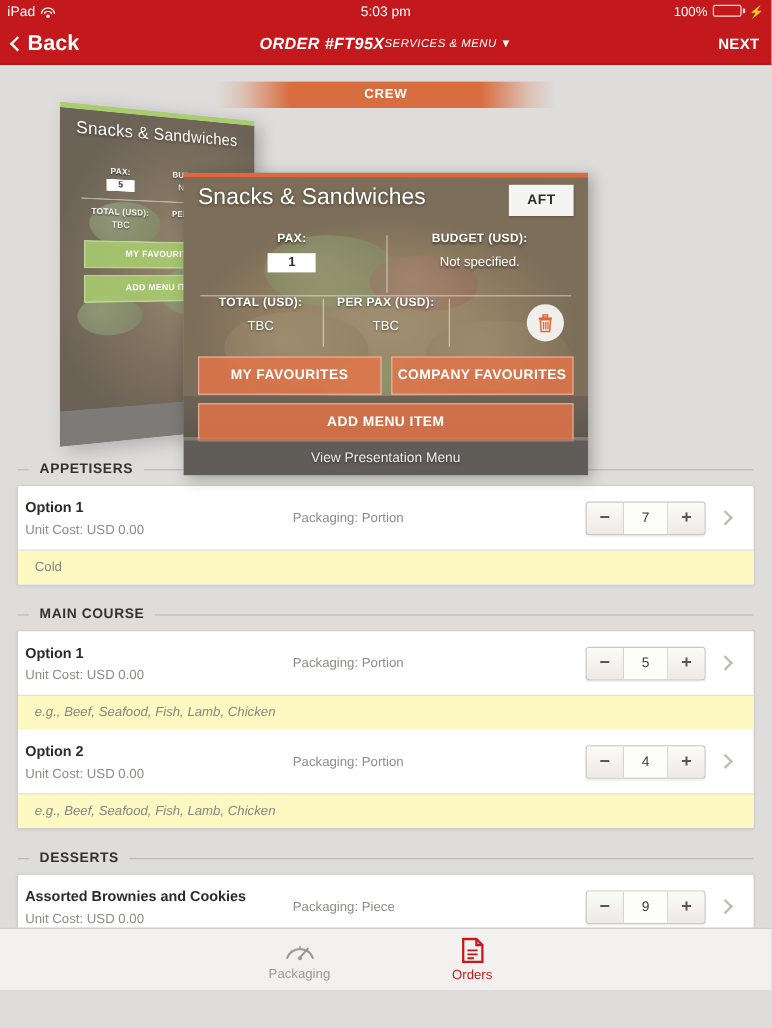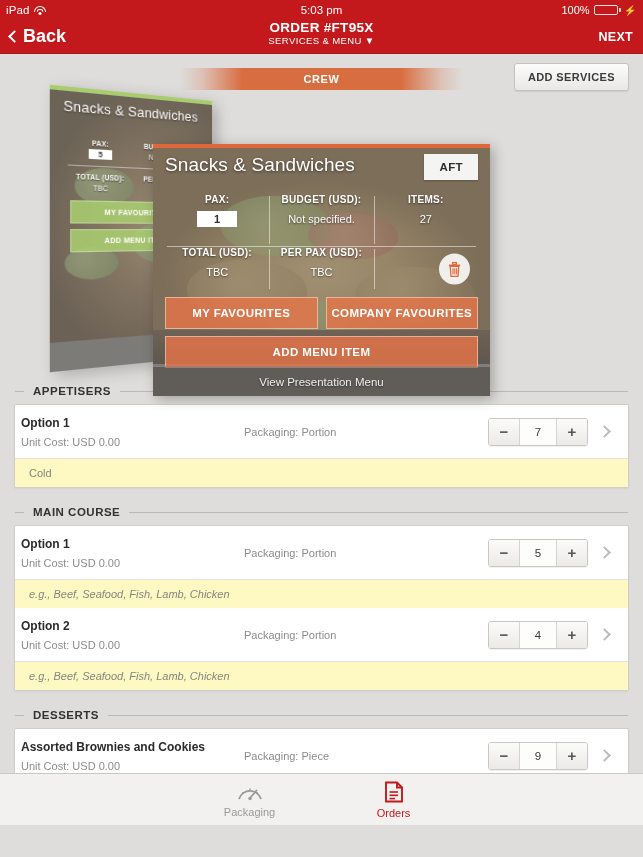--- a/index.html
+++ b/index.html
@@ -28,21 +28,21 @@
   .wifi-icon i:nth-child(2){ width:7px;  height:3.5px; top:3.5px; }
   .wifi-icon i:nth-child(3){
     width:3px; height:3px; top:6.5px; border-radius:50%;
     background:#fff; border:none;
   }
   .sb-center {
     position:absolute; left:0; right:0; text-align:center;
     font-size:11.5px; pointer-events:none;
   }
   .sb-right {
-    margin-left:auto; display:flex; align-items:center; gap:4px;
+    margin-left:auto; display:flex; align-items:flex-start; gap:4px;
     font-size:11px; z-index:2;
   }
   .battery { display:flex; align-items:center; }
   .battery-body {
     width:24px; height:10px; border:1px solid rgba(255,255,255,.85);
     border-radius:2px; padding:1px;
   }
   .battery-fill { width:100%; height:100%; background:#4cd137; border-radius:1px; }
   .battery-cap {
     width:2px; height:4px; background:rgba(255,255,255,.85);
@@ -59,22 +59,22 @@
   .nav-back {
     display:flex; align-items:center; gap:4px;
     font-size:18px; font-weight:bold; cursor:pointer; z-index:2;
   }
   .chev-left {
     width:9px; height:9px; border-left:2.4px solid #fff; border-bottom:2.4px solid #fff;
     transform:rotate(45deg); display:inline-block;
   }
   .nav-title-wrap {
     position:absolute; left:0; right:0; top:0; bottom:0;
-    display:flex; flex-direction:column; align-items:center;
-    justify-content:flex-start; pointer-events:none;
+    display:flex; flex-direction:row; align-items:center;
+    justify-content:center; pointer-events:none;font-style:italic;
   }
   .nav-title { font-size:13.5px; font-weight:bold; letter-spacing:.3px; line-height:15px; }
   .nav-sub {
     font-size:9.5px; letter-spacing:.4px; line-height:12px;
     pointer-events:auto; cursor:pointer;
   }
   .nav-next {
     margin-left:auto; font-size:12.5px; font-weight:bold;
     letter-spacing:.3px; cursor:pointer; z-index:2;
   }
@@ -345,21 +345,20 @@
     <div class="nav-title">ORDER #FT95X</div>
     <div class="nav-sub">SERVICES &amp; MENU ▼</div>
   </div>
   <div class="nav-next">NEXT</div>
 </div>
 
 <div class="content">
 
   <div class="toprow">
     <div class="crew-tab">CREW</div>
-    <div class="add-services">ADD SERVICES</div>
   </div>
 
   <div class="carousel">
 
     <div class="card-back">
       <div class="cb-bar"></div>
       <div class="cb-photo">
         <span class="cb-leaf" style="left:14%;top:30%;width:56px;height:34px;"></span>
         <span class="cb-leaf" style="left:48%;top:52%;width:66px;height:40px;"></span>
         <span class="cb-leaf" style="left:8%;top:62%;width:50px;height:30px;"></span>
@@ -413,24 +412,20 @@
         </div>
         <div class="cf-stats">
           <div class="cf-row r1">
             <div class="cf-cell">
               <div class="cf-lbl">PAX:</div>
               <div class="cf-pax-box">1</div>
             </div>
             <div class="cf-cell">
               <div class="cf-lbl">BUDGET (USD):</div>
               <div class="cf-val">Not specified.</div>
-            </div>
-            <div class="cf-cell">
-              <div class="cf-lbl">ITEMS:</div>
-              <div class="cf-val">27</div>
             </div>
           </div>
           <div class="cf-hr"></div>
           <div class="cf-row r2">
             <div class="cf-cell">
               <div class="cf-lbl">TOTAL (USD):</div>
               <div class="cf-val">TBC</div>
             </div>
             <div class="cf-cell">
               <div class="cf-lbl">PER PAX (USD):</div>

